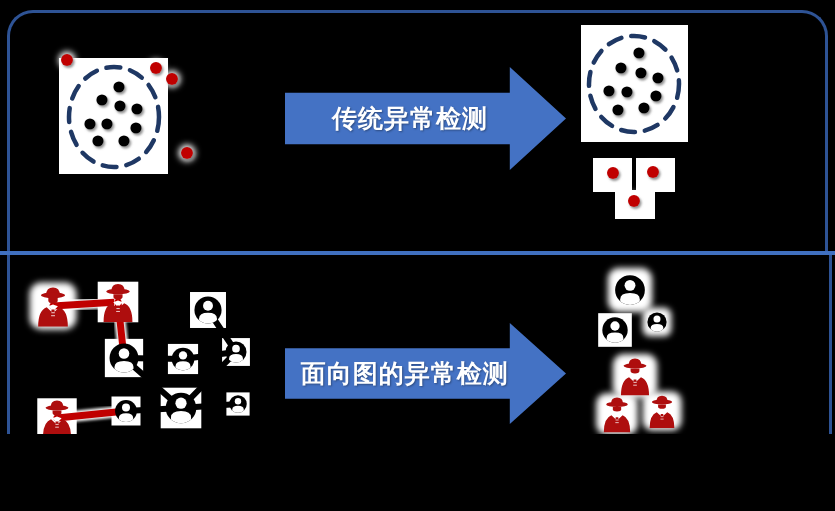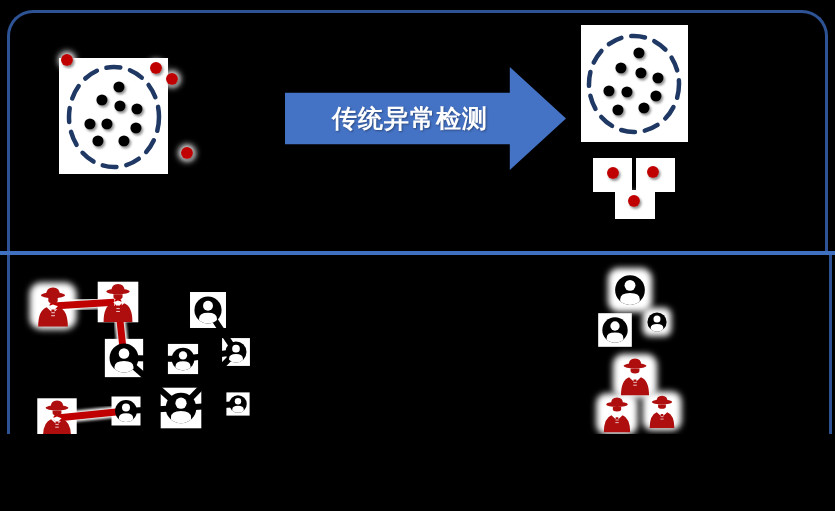--- a/index.html
+++ b/index.html
@@ -151,14 +151,17 @@
         <use href="#icon-spy" x="601" y="395.6" width="32" height="36.8"></use>
         <use href="#icon-spy" x="647" y="393.75" width="30" height="34.5"></use>
         <line x1="604" y1="478" x2="666" y2="478" stroke="#ffffff" stroke-width="13" stroke-linecap="round" filter="url(#glow)"></line>
         <line x1="604" y1="478" x2="666" y2="478" stroke="#C00000" stroke-width="9" stroke-linecap="round"></line>
       </g>
   </svg>
 
   <div class="arrow arrow-top">
     <span>传统异常检测</span>
   </div>
+  <div class="arrow arrow-bottom">
+    <span>面向图的异常检测</span>
+  </div>
 
 </div>
 
 </body></html>

